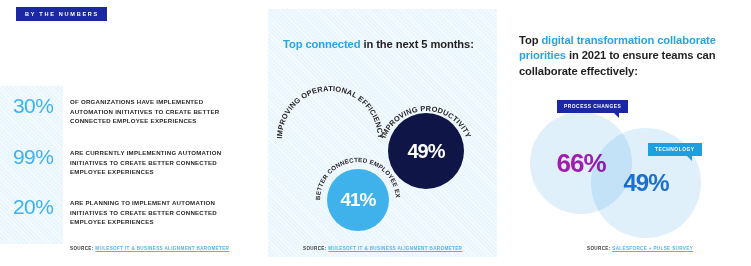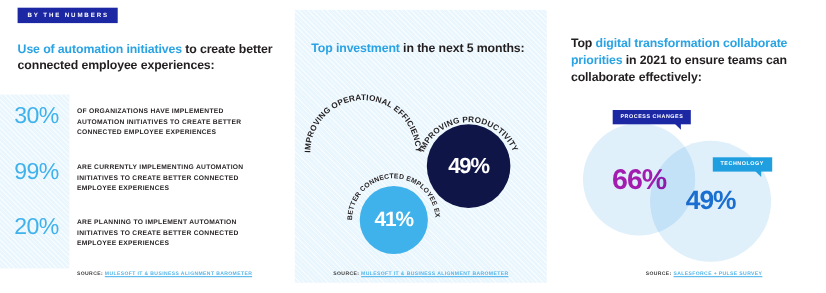--- a/index.html
+++ b/index.html
@@ -106,23 +106,20 @@
 <div class="stage">
 
   <div id="panel-left">
 
     <div id="badge">
       <span>BY THE NUMBERS</span>
     </div>
 
     <div id="left-band" class="tint"></div>
 
-    <div id="left-headline" class="headline">
-      <span class="hl">Use of automation initiatives</span><span> to create better connected employee experiences:</span>
-    </div>
 
     <div class="stat-row" style="top:95px;">
       <div class="stat-num">30%</div>
       <div class="stat-txt">OF ORGANIZATIONS HAVE IMPLEMENTED AUTOMATION INITIATIVES TO CREATE BETTER CONNECTED EMPLOYEE EXPERIENCES</div>
     </div>
     <div class="stat-row" style="top:146px;">
       <div class="stat-num">99%</div>
       <div class="stat-txt">ARE CURRENTLY IMPLEMENTING AUTOMATION INITIATIVES TO CREATE BETTER CONNECTED EMPLOYEE EXPERIENCES</div>
     </div>
     <div class="stat-row" style="top:196px;">
@@ -132,21 +129,21 @@
 
     <div id="src-left" class="source">
       <span>SOURCE:</span>
       <span class="lnk">MULESOFT IT &amp; BUSINESS ALIGNMENT BAROMETER</span>
     </div>
   </div>
 
   <div id="panel-mid" class="tint">
 
     <div id="mid-headline" class="headline">
-      <span class="hl">Top investment</span><span> in the next 5 months:</span>
+      <span class="hl">Top connected</span><span> in the next 5 months:</span>
     </div>
 
     <svg class="arc" width="229" height="248">
       <defs>
         <path id="arc54" d="M 14,130 A 48,48 0 0 1 110,130" fill="none"></path>
         <path id="arc49" d="M 114,146 A 44,44 0 0 1 202,146" fill="none"></path>
         <path id="arc41" d="M 52,191 A 38,38 0 1 1 128,191" fill="none"></path>
       </defs>
       <text>
         <textPath href="#arc54" startOffset="50%" text-anchor="middle">IMPROVING OPERATIONAL EFFICIENCY</textPath>

